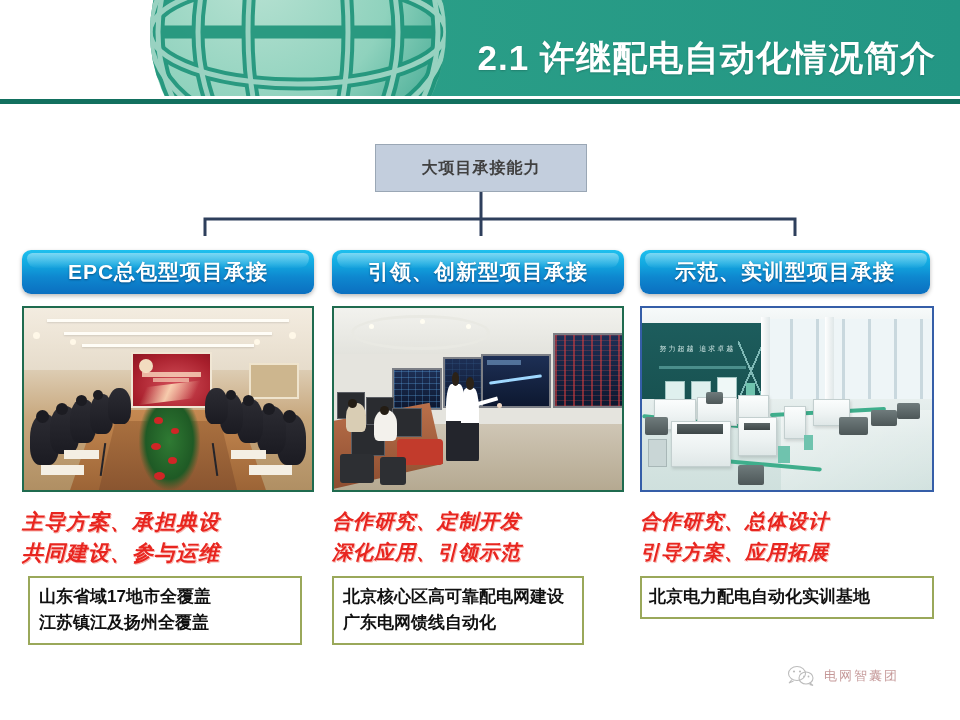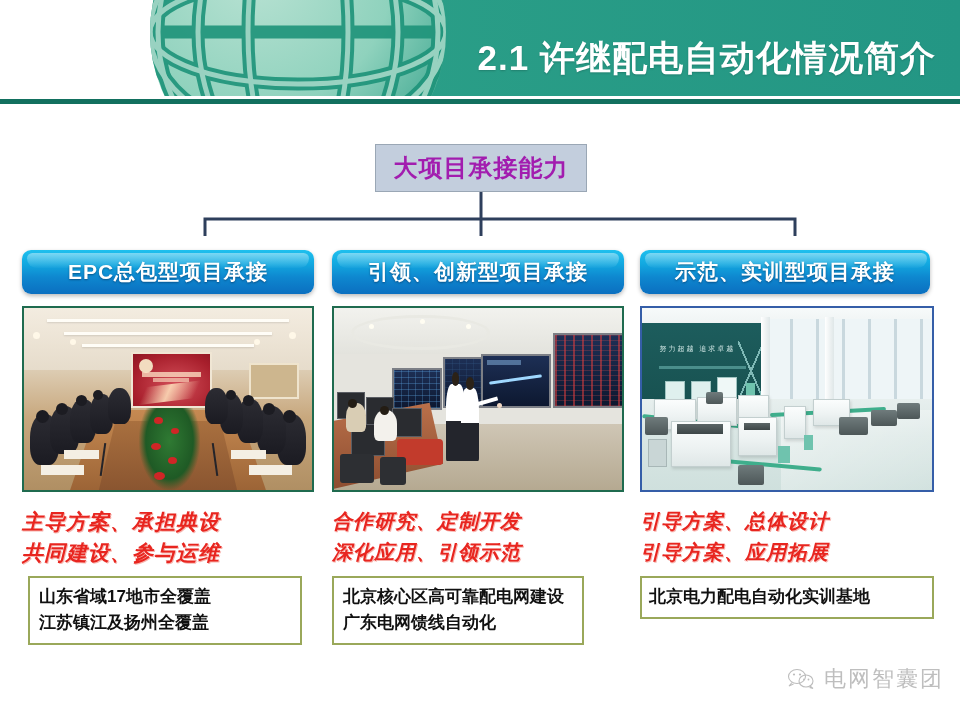--- a/index.html
+++ b/index.html
@@ -72,22 +72,22 @@
     left: 375px; top: 144px;
     width: 212px; height: 48px;
     background: #c3cedd;
     border: 1px solid #9aa7b5;
     box-sizing: border-box;
     display: flex;
     align-items: center;
     justify-content: center;
   }
   .top-node-label {
-    color: #a21caf;
-    font-size: 24px;
+    color: #404040;
+    font-size: 16px;
     font-weight: bold;
     letter-spacing: 1px;
     white-space: nowrap;
   }
 
   
   .connector-layer {
     position: absolute;
     left: 0; top: 0;
     width: 960px; height: 720px;
@@ -287,22 +287,22 @@
   .watermark {
     position: absolute;
     left: 786px; top: 664px;
     display: flex;
     align-items: center;
     gap: 8px;
     opacity: 0.46;
   }
   .wm-icon { width: 30px; height: 24px; }
   .wm-text {
-    color: #737373;
-    font-size: 22px;
+    color: #7f1d1d;
+    font-size: 13px;
     letter-spacing: 2px;
     white-space: nowrap;
   }
 </style>
 </head>
 <body>
 
 <div class="slide-header">
   <div class="header-green-band"></div>
 
@@ -530,21 +530,21 @@
         <div class="p3-machine" style="left:22%;top:46%;width:6%;height:7%;"></div>
         <div class="p3-machine" style="left:33%;top:86%;width:9%;height:11%;"></div>
         <div class="p3-machine" style="left:68%;top:60%;width:10%;height:10%;"></div>
         <div class="p3-machine" style="left:79%;top:56%;width:9%;height:9%;"></div>
         <div class="p3-machine" style="left:88%;top:52%;width:8%;height:9%;"></div>
         <div style="position:absolute;left:2%;top:72%;width:6%;height:14%;background:#c9d6d6;border:1px solid #a8b7b7;"></div>
       </div>
     </div>
 
     <div class="red-block">
-      <div class="red-line">引导方案、总体设计</div>
+      <div class="red-line">合作研究、总体设计</div>
       <div class="red-line">引导方案、应用拓展</div>
     </div>
 
     <div class="note-box">
       <div class="note-line">北京电力配电自动化实训基地</div>
     </div>
   </div>
 </div>
 
 <div class="watermark">

